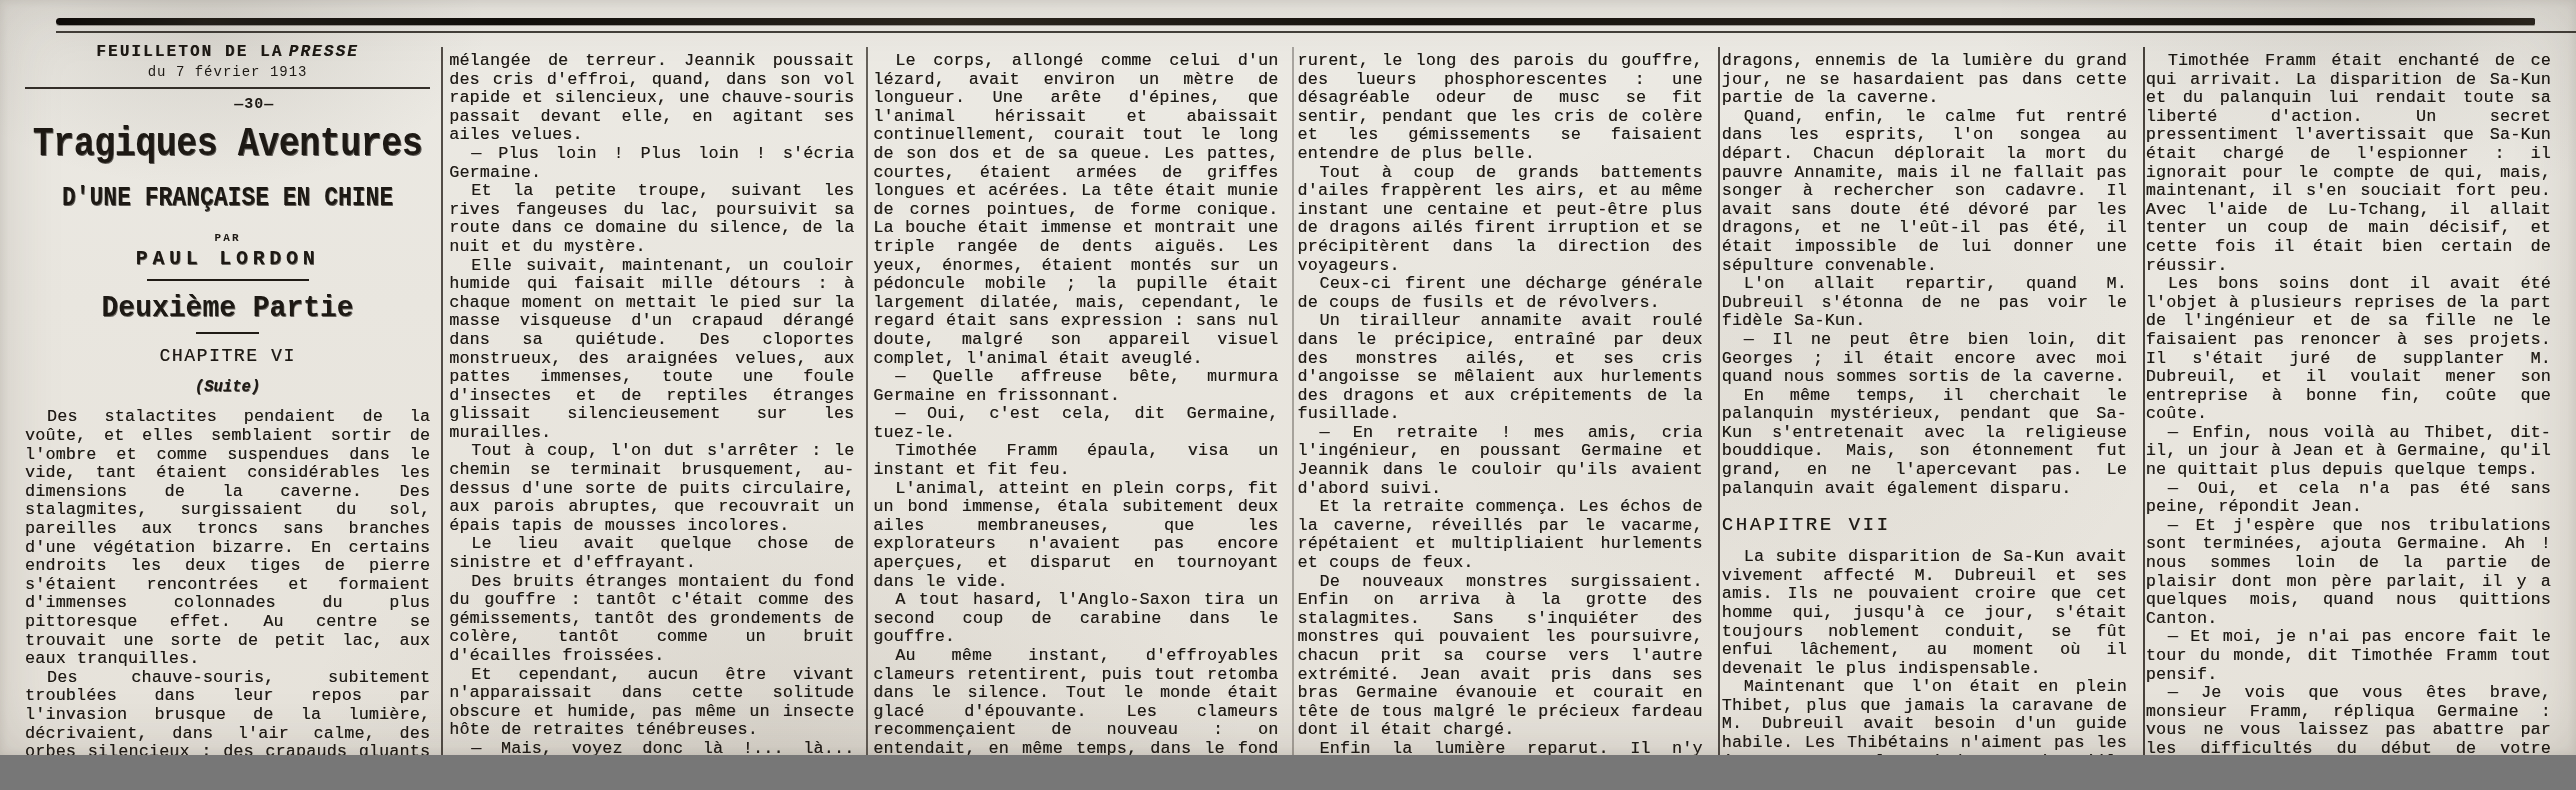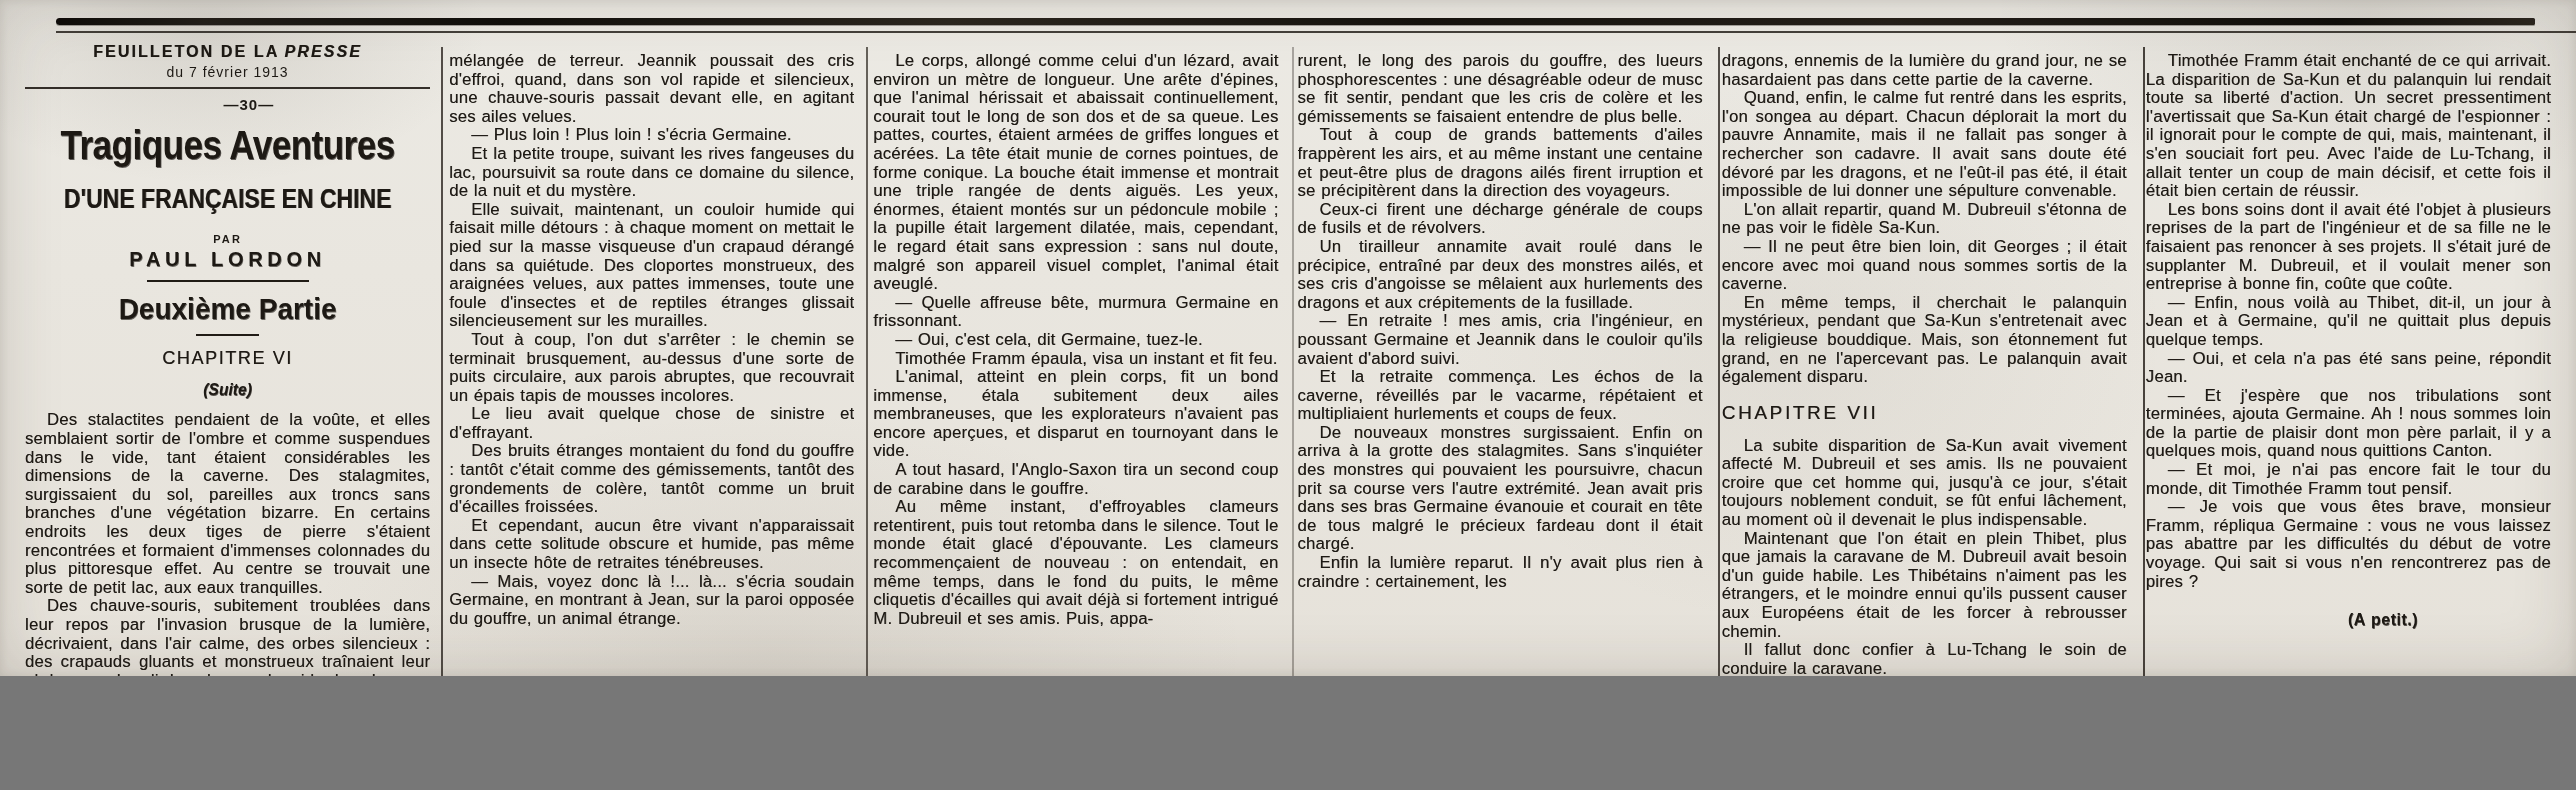--- a/index.html
+++ b/index.html
@@ -1,20 +1,20 @@
 <!DOCTYPE html>
 <html style="--paper: #e9e6df; --ink: #1d1914; --rule: #201b15;font-size:8.3px"><head>
 <meta charset="utf-8">
 <style>
   html,body { margin:0; padding:0; background:#777; }
   .page {
     position:relative;
-    width:2576px; height:676px;
+    width:2576px; height:755px;
     overflow:hidden;
-    font-family:Liberation Sans, sans-serif;
+    font-family:Liberation Mono, monospace;
     color:var(--ink,#1d1914);
     background:
       radial-gradient(ellipse 469px 261px at 8% 4%, rgba(90,82,70,.14), transparent 60%),
       radial-gradient(ellipse 626px 313px at 92% 2%, rgba(90,82,70,.12), transparent 60%),
       radial-gradient(ellipse 730px 365px at 30% 96%, rgba(110,100,85,.10), transparent 65%),
       radial-gradient(ellipse 522px 417px at 70% 50%, rgba(120,112,98,.07), transparent 70%),
       linear-gradient(180deg,#eceae4 0%, #e9e6df 40%, #e6e2da 100%);
   }
   .page::after {
     content:""; position:absolute; inset:0; pointer-events:none;

